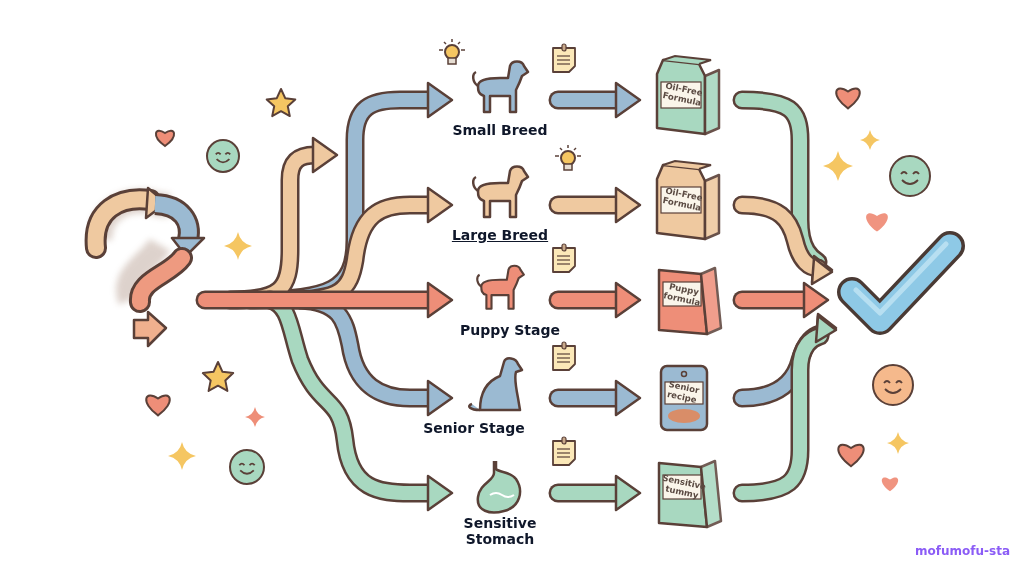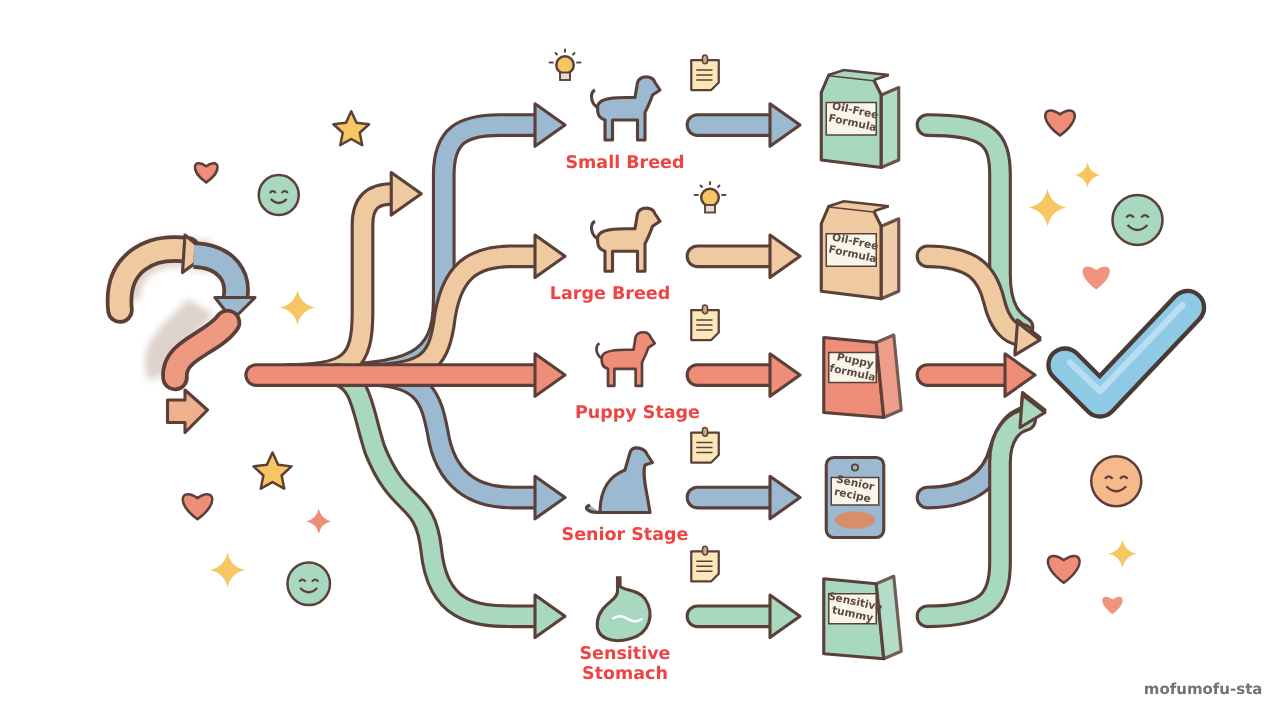--- a/index.html
+++ b/index.html
@@ -1,20 +1,20 @@
 <!DOCTYPE html>
 <html><head>
 <meta charset="utf-8">
 <style>
   html, body { margin: 0; padding: 0; background: #ffffff; }
   body { width: 1024px; height: 572px; overflow: hidden; position: relative; font-family: "DejaVu Sans", sans-serif; }
   #stage { position: absolute; left: 0; top: 0; width: 1024px; height: 572px; }
-  .lbl { position: absolute; font-family: "DejaVu Sans", sans-serif; font-weight: bold; color: #ef4444; font-size: 14px; text-align: center; line-height: 16px; white-space: pre-line; }
+  .lbl { position: absolute; font-family: "DejaVu Sans", sans-serif; font-weight: bold; color: #0f172a; font-size: 14px; text-align: center; line-height: 16px; white-space: pre-line; }
   .pkg-text { position: absolute; font-family: "DejaVu Sans", sans-serif; font-weight: bold; color: #5a4a42; font-size: 8.5px; line-height: 10px; text-align: center; transform: rotate(12deg); white-space: pre-line; }
-  .watermark { position: absolute; right: 14px; bottom: 14px; font-family: "DejaVu Sans", sans-serif; font-weight: bold; font-size: 12px; color: #737373; }
+  .watermark { position: absolute; right: 14px; bottom: 14px; font-family: "DejaVu Sans", sans-serif; font-weight: bold; font-size: 12px; color: #8b5cf6; }
 </style>
 </head>
 <body>
 
 <svg id="stage" viewBox="0 0 1024 572" xmlns="http://www.w3.org/2000/svg">
   <defs>
     <filter id="blur1" x="-20%" y="-20%" width="140%" height="140%">
         <feGaussianBlur stdDeviation="3"></feGaussianBlur>
       </filter>
   </defs>
@@ -317,27 +317,27 @@
     <path d="M852 292 L880 320 L950 246" stroke="#4a3a34" stroke-width="30" fill="none" stroke-linecap="round" stroke-linejoin="round"></path>
     <path d="M852 292 L880 320 L950 246" stroke="#8ec9e6" stroke-width="23" fill="none" stroke-linecap="round" stroke-linejoin="round"></path>
     <path d="M856 290 L880 313 L946 244" stroke="#c2e5f4" stroke-width="5" fill="none" stroke-linecap="round" stroke-linejoin="round" opacity="0.8"></path>
   </g>
 </svg>
 
 <div id="labels">
     <div class="lbl" style="left: 440px; width: 120px; top: 122px;">Small Breed</div>
     <div class="pkg-text" style="left: 661px; width: 44px; top: 84px;">Oil-Free
 Formula</div>
-    <div class="lbl" style="left: 428px; width: 120px; top: 227px;">Large Breed</div>
+    <div class="lbl" style="left: 440px; width: 120px; top: 227px; text-decoration: underline;">Large Breed</div>
     <div class="pkg-text" style="left: 661px; width: 44px; top: 189px;">Oil-Free
 Formula</div>
     <div class="lbl" style="left: 440px; width: 120px; top: 322px; text-align: right;">Puppy Stage</div>
     <div class="pkg-text" style="left: 661px; width: 44px; top: 284px;">Puppy
 formula</div>
-    <div class="lbl" style="left: 440px; width: 120px; top: 420px;">Senior Stage</div>
+    <div class="lbl" style="left: 414px; width: 120px; top: 420px;">Senior Stage</div>
     <div class="pkg-text" style="left: 661px; width: 44px; top: 382px;">Senior
 recipe</div>
     <div class="lbl" style="left: 440px; width: 120px; top: 515px;">Sensitive
 Stomach</div>
     <div class="pkg-text" style="left: 661px; width: 44px; top: 477px;">Sensitive
 tummy</div>
   </div>
 <div class="watermark">mofumofu-sta</div>
 
 </body></html>

